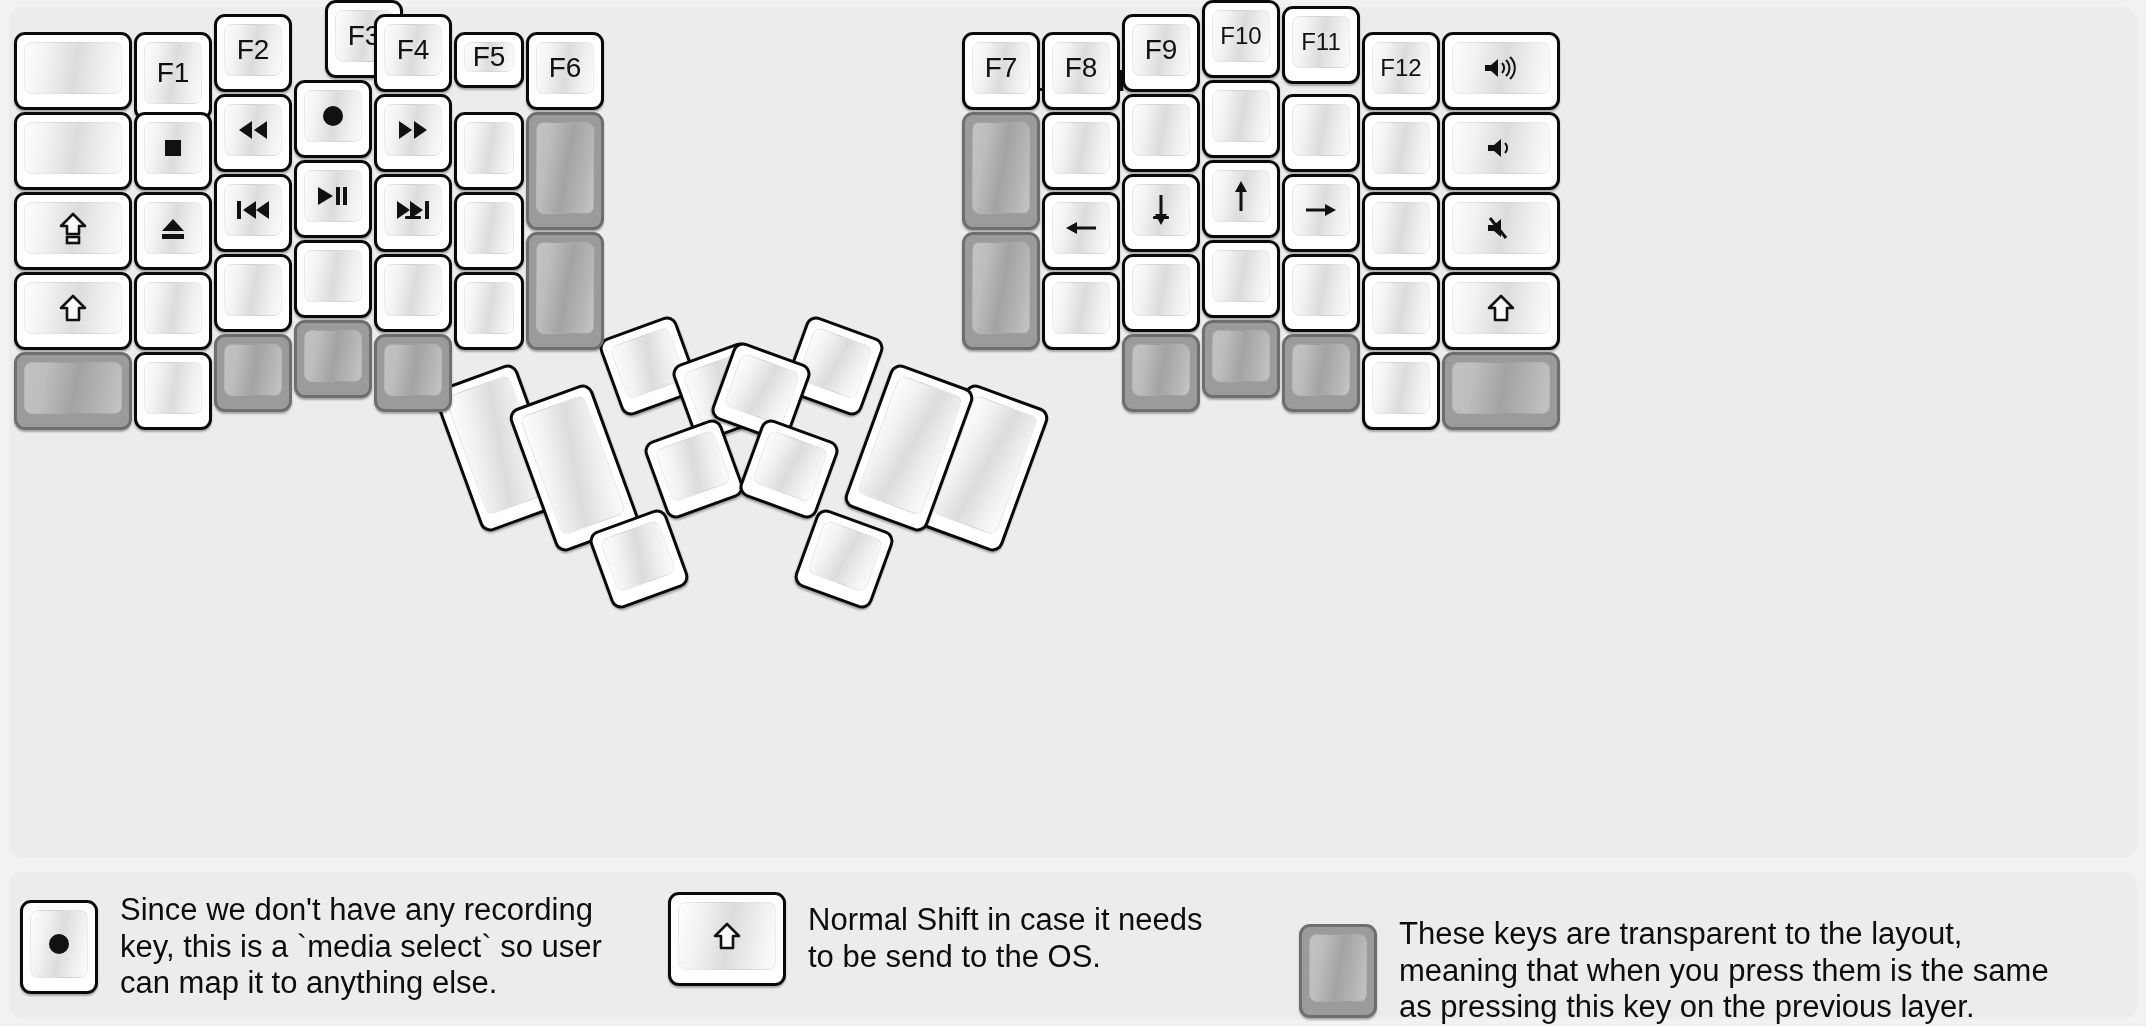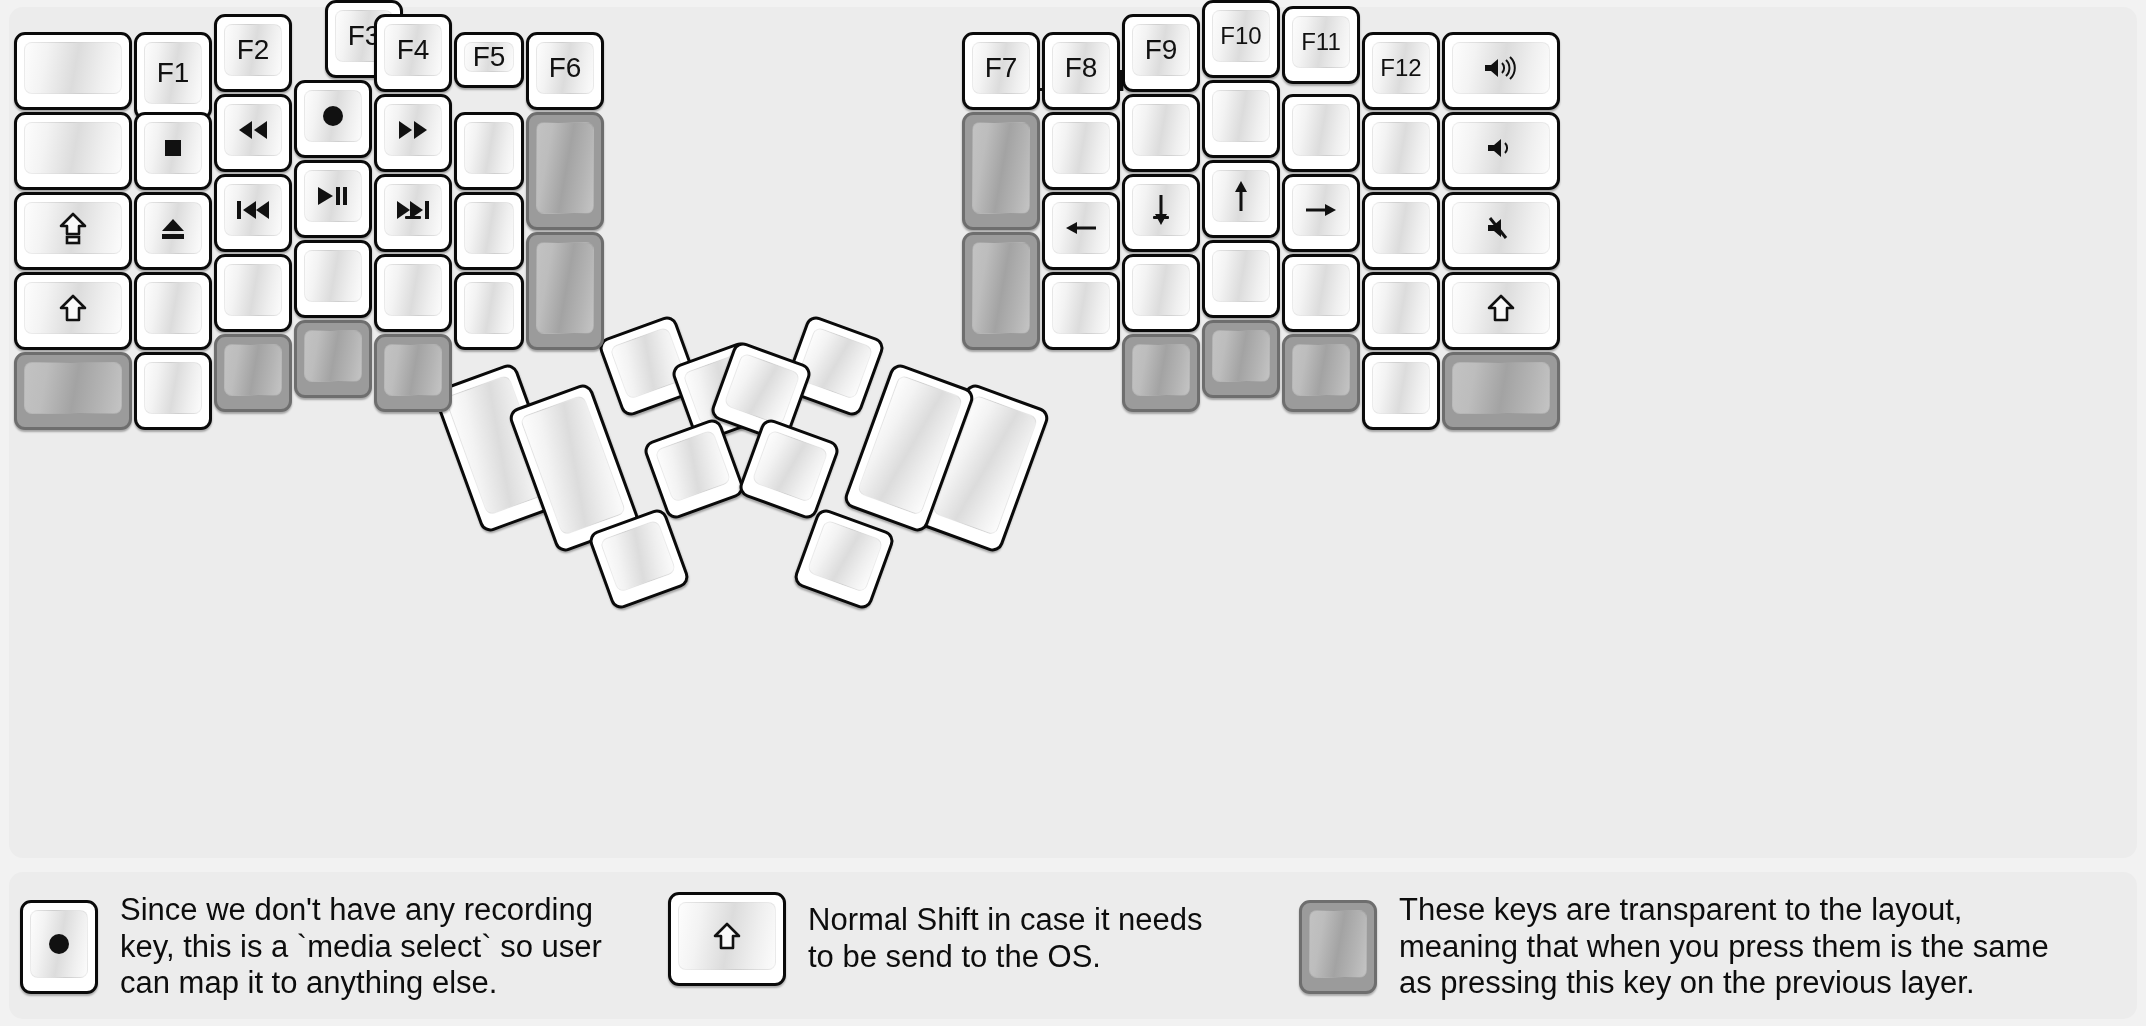--- a/index.html
+++ b/index.html
@@ -825,21 +825,21 @@
             <span class="lbl">
               <svg width="28" height="30" viewBox="0 0 28 30">
                 <polygon points="14,3 26,15 20,15 20,27 8,27 8,15 2,15" fill="#fafafa" stroke="#111" stroke-width="2.6" stroke-linejoin="round"></polygon>
               </svg>
             </span>
           </div>
         </div>
         <div class="legend-text">Normal Shift in case it needs
 to be send to the OS.</div>
       </div>
-      <div class="legend-item" style="left: 1283px; top: 892px; padding-left: 16px;">
+      <div class="legend-item" style="left: 1283px; top: 916px; padding-left: 16px;">
         <div class="legend-key trans" style="width: 78px; height: 94px;">
           <div class="top">
             <span class="lbl"></span>
           </div>
         </div>
         <div class="legend-text">These keys are transparent to the layout,
 meaning that when you press them is the same
 as pressing this key on the previous layer.</div>
       </div>
     </div>

